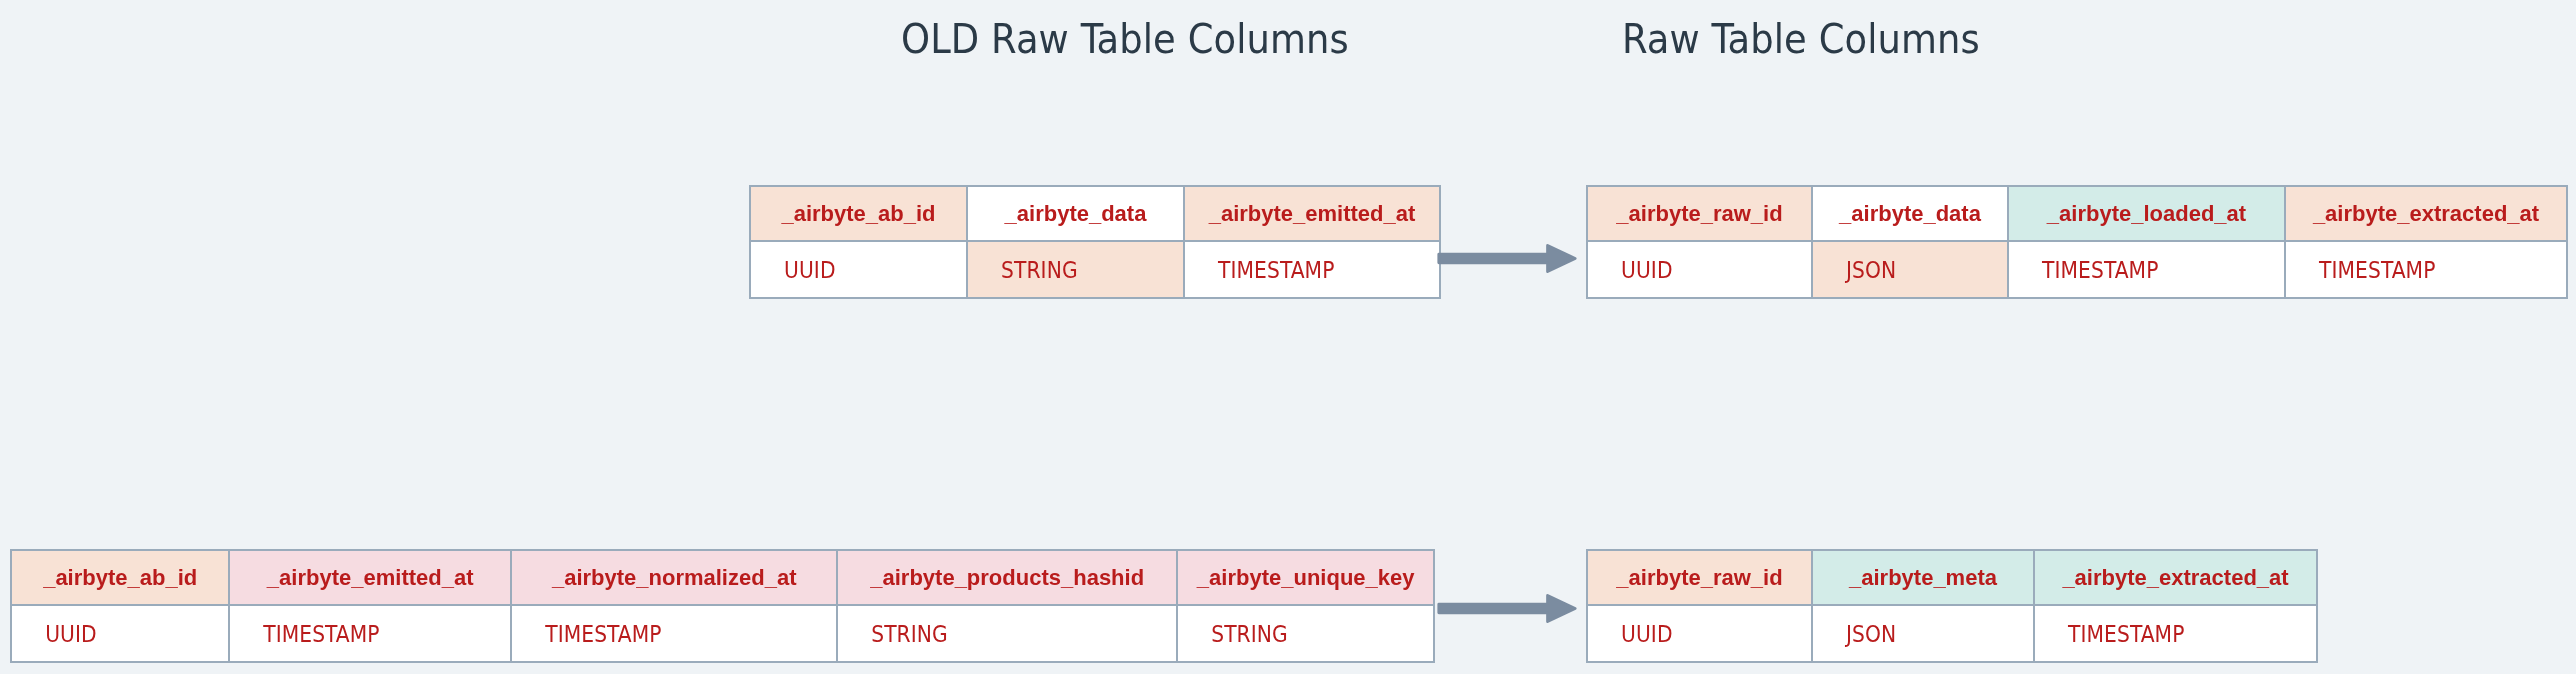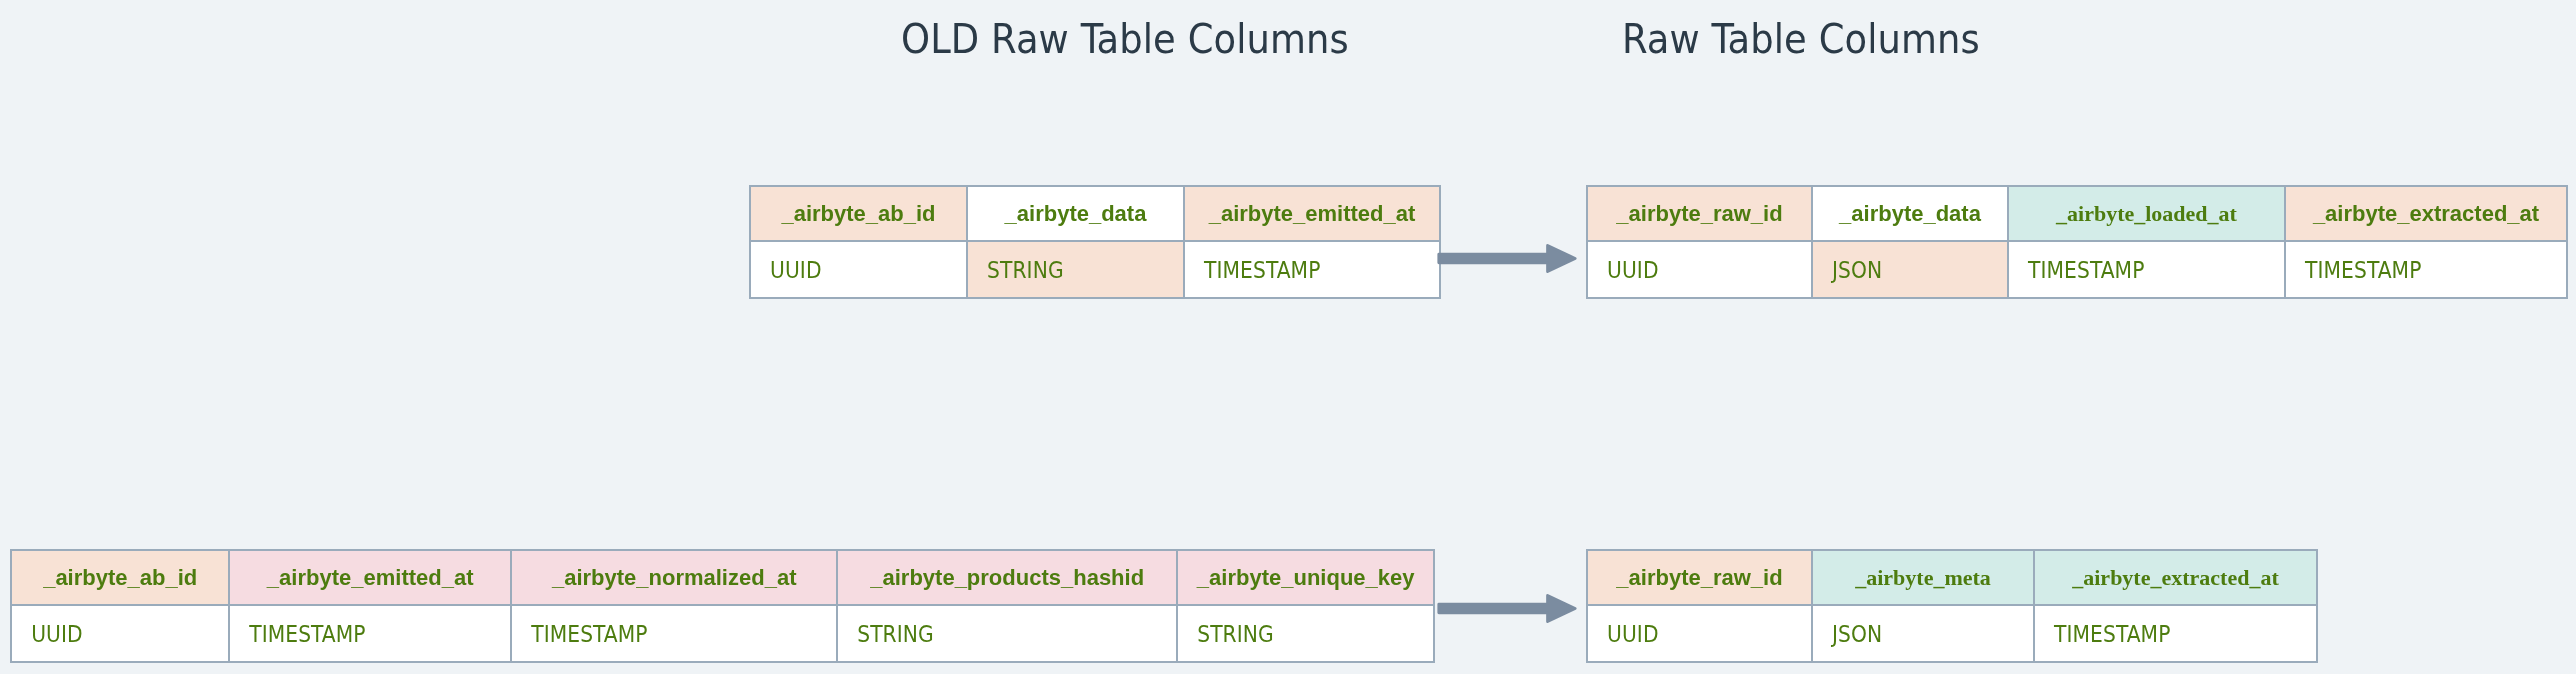--- a/index.html
+++ b/index.html
@@ -36,48 +36,48 @@
     position: absolute;
     border-collapse: separate;
     border-spacing: 0;
     table-layout: fixed;
     background: #9aabbb;
     border: 2.2px solid #9aabbb;
   }
   .tbl td {
     background: #ffffff;
     border: 0;
-    color: #4d7c0f;
+    color: #b91c1c;
     vertical-align: middle;
     height: 55px;
     overflow: hidden;
     white-space: nowrap;
   }
   .tbl tr.head td {
     font-weight: bold;
     font-size: 22px;
     text-align: center;
     padding: 0 10.2px;
     border-bottom: 2.2px solid #9aabbb;
   }
   .tbl tr.body td {
     font-family: "DejaVu Sans Condensed", "Liberation Sans Narrow", "Liberation Sans", sans-serif;
     font-weight: 400;
     font-size: 22.5px;
     text-align: left;
-    padding: 0 19px;
+    padding: 0 33px;
     letter-spacing: 0.1px;
   }
   .tbl td + td { border-left: 2.2px solid #9aabbb; margin-left: 6px; }
 
   
   .f-white  { background: #ffffff !important; }
   .f-peach  { background: #f8e2d5 !important; }
   .f-pink   { background: #f6dce1 !important; }
-  .f-mint   { background: #d3ece8 !important; font-family: Liberation Serif, serif; }
+  .f-mint   { background: #d3ece8 !important; }
 
   
   .arrow { position: absolute; }
   .arrow svg { display: block; }
 </style>
 </head>
 <body>
 
 <div id="canvas">
 

